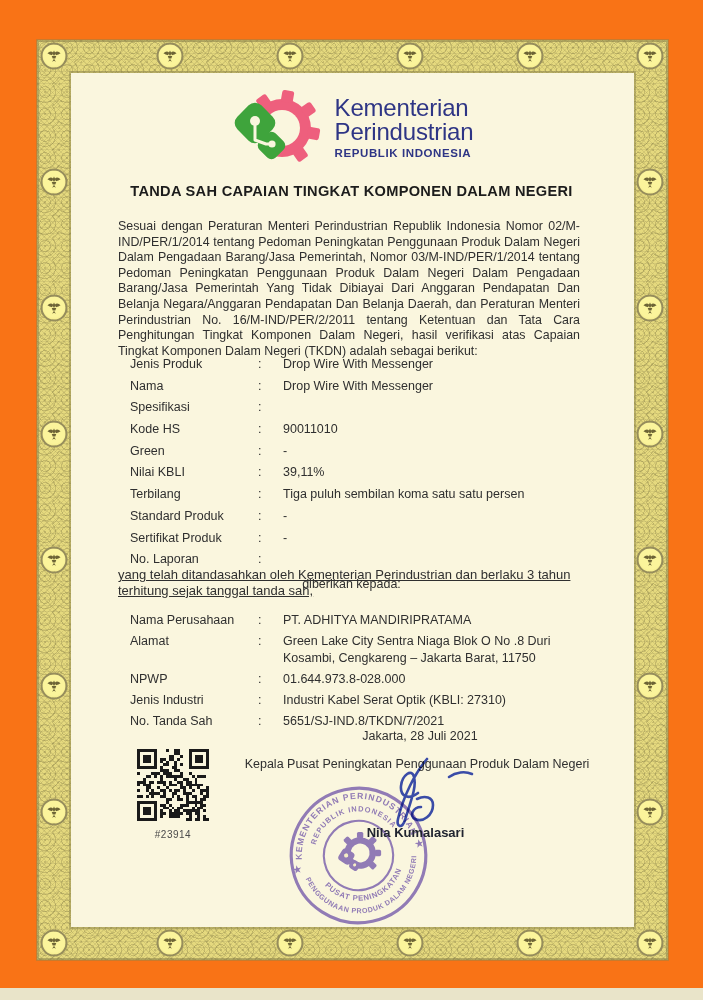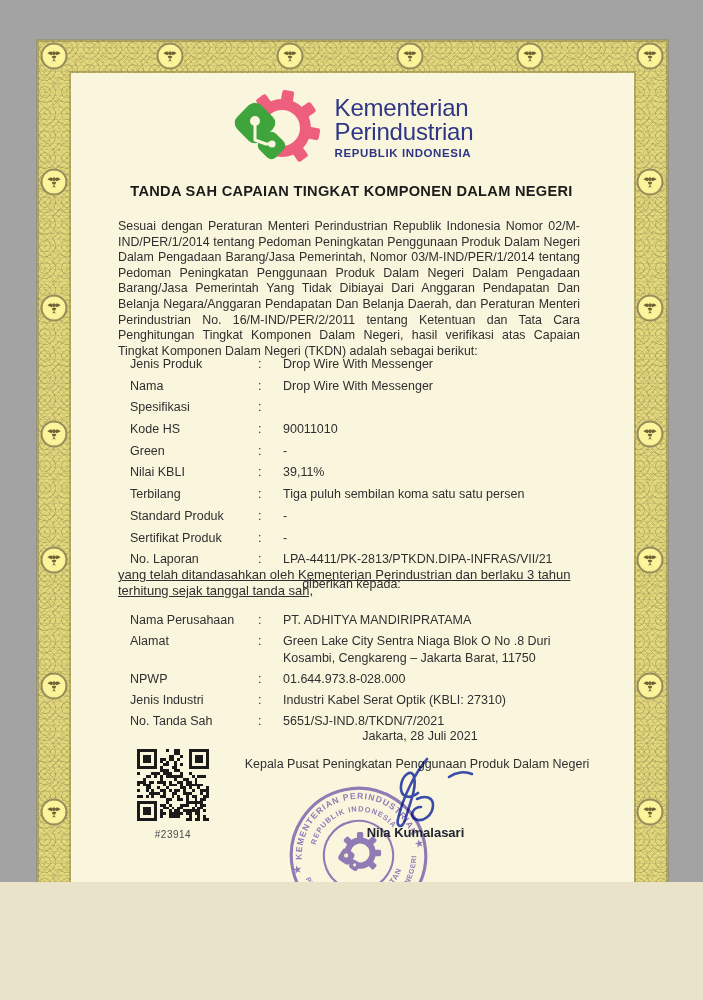--- a/index.html
+++ b/index.html
@@ -1,17 +1,17 @@
 <!DOCTYPE html>
 <html><head>
 <meta charset="utf-8">
 <style>
   html,body{margin:0;padding:0;}
   body{font-family:"Liberation Sans",sans-serif;background:#e9e4c9;}
-  .page{position:relative;width:703px;height:882px;background:#a3a3a3;overflow:hidden;}
+  .page{position:relative;width:703px;height:988px;background:#f97316;overflow:hidden;}
 
   
   .frame{position:absolute;left:37px;top:40px;width:631px;height:920px;
     background-color:#e5d97e;
     background-image:
       repeating-radial-gradient(circle at 8px 8px, rgba(120,112,62,.30) 0 1px, transparent 1px 5px),
       repeating-linear-gradient(45deg, rgba(120,112,62,.16) 0 1px, transparent 1px 4px),
       repeating-linear-gradient(-45deg, rgba(120,112,62,.16) 0 1px, transparent 1px 4px),
       repeating-linear-gradient(0deg, rgba(167,158,93,.25) 0 1px, transparent 1px 6px);
     background-size:22px 22px,auto,auto,auto;
@@ -417,21 +417,20 @@
         <span class="kv-value">-</span>
       </div>
     <div class="kv-row">
         <span class="kv-label">Sertifikat Produk</span>
         <span class="kv-colon">:</span>
         <span class="kv-value">-</span>
       </div>
     <div class="kv-row">
         <span class="kv-label">No. Laporan</span>
         <span class="kv-colon">:</span>
-        <span class="kv-value">LPA-4411/PK-2813/PTKDN.DIPA-INFRAS/VII/21</span>
       </div>
   </div>
 
   <div class="validity">yang telah ditandasahkan oleh Kementerian Perindustrian dan berlaku 3 tahun terhitung sejak tanggal tanda sah,</div>
   <div class="issued-to">diberikan kepada:</div>
 
   <div class="kv-table company">
     <div class="kv-row">
         <span class="kv-label">Nama Perusahaan</span>
         <span class="kv-colon">:</span>

